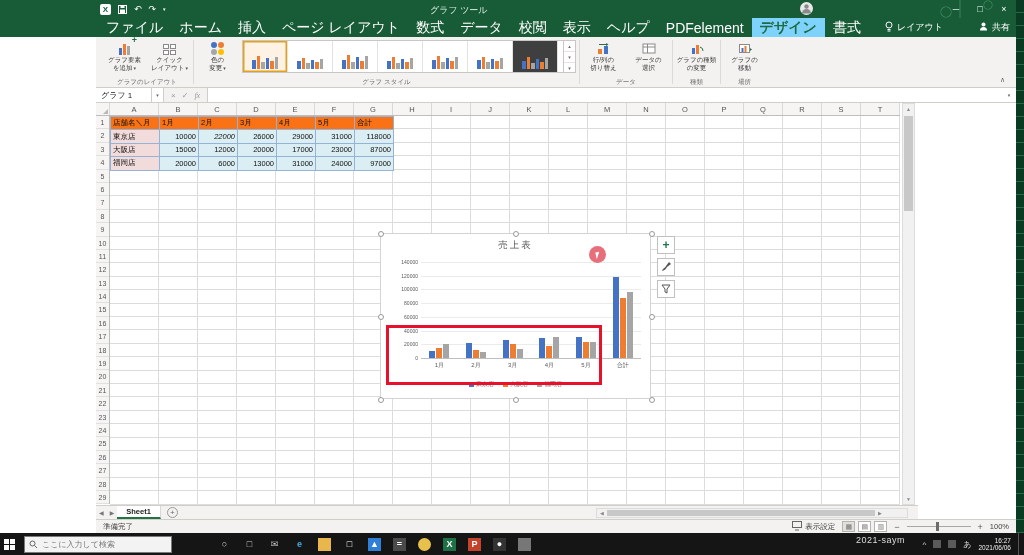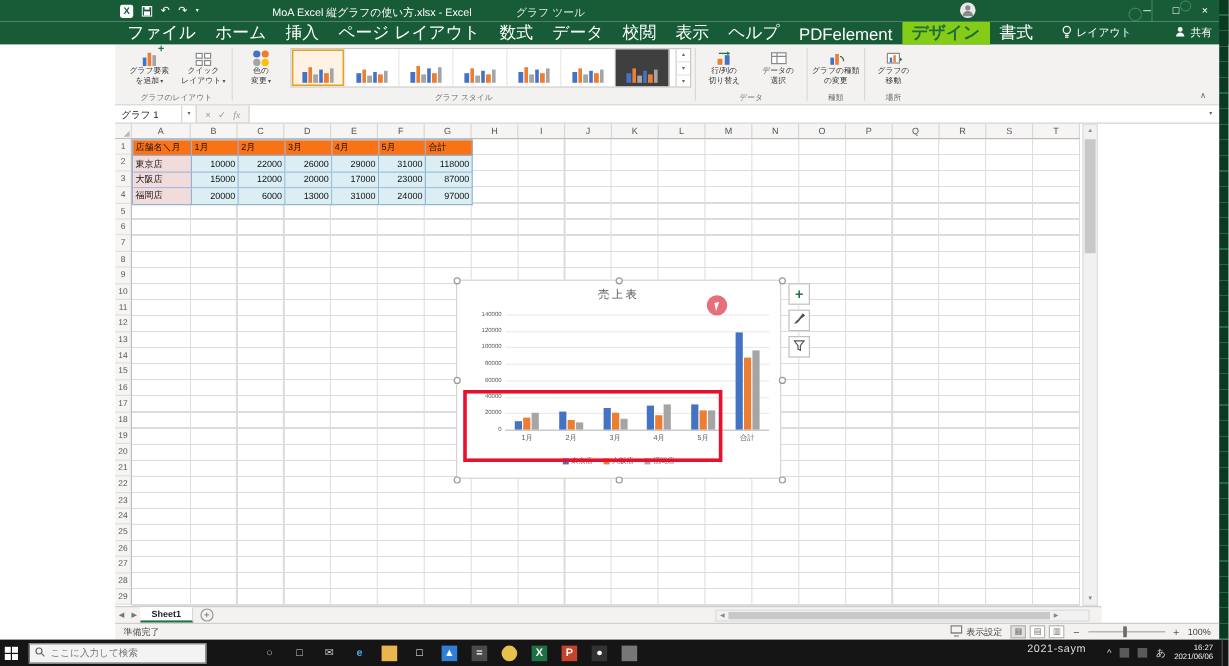--- a/index.html
+++ b/index.html
@@ -20,21 +20,21 @@
 .winbtns span{width:24px;text-align:center;line-height:18px;font-size:9px;color:#fff}
 .circuit-top{position:absolute;left:930px;top:0;width:86px;height:18px;pointer-events:none;background-image:
  radial-gradient(circle at 16px 12px, transparent 4.5px, rgba(130,225,170,.35) 5px, transparent 6px),
  radial-gradient(circle at 58px 5px, transparent 3.5px, rgba(130,225,170,.35) 4px, transparent 5px),
  linear-gradient(90deg, transparent 29px, rgba(130,225,170,.3) 30px, transparent 31px)}
 
 
 .tabrow{left:0;top:18px;width:1024px;height:19px;background:#185c37;display:flex;align-items:stretch;padding-left:98px;z-index:9}
 .tabstrip{display:flex}
 .tab{padding:0 8px;font-size:14px;color:#fff;display:flex;align-items:center;white-space:nowrap}
-.tab.active{background:#84cc16;color:#1e6b41;font-weight:700}
+.tab.active{background:#7dd3fc;color:#1e6b41;font-weight:700}
 .tellme{display:flex;align-items:center;gap:4px;margin-left:16px;font-size:9px;color:#fff;white-space:nowrap}
 .share{margin-left:auto;margin-right:14px;display:flex;align-items:center;gap:4px;font-size:9px;color:#fff;white-space:nowrap}
 
 
 .ribbon{left:96px;top:37px;width:920px;height:51px;background:#f3f2f1;border-bottom:1px solid #d0cec9;display:flex;align-items:stretch;padding-left:6px;z-index:8}
 .rgroup{display:flex;flex-direction:column}
 .gbtns{flex:1;display:flex;align-items:stretch}
 .glabel{height:11px;line-height:11px;font-size:6.5px;color:#6a6a6a;text-align:center;white-space:nowrap}
 .rsep{width:1px;background:#dcdad6;margin:3px 1px}
 .bigbtn{width:45px;display:flex;flex-direction:column;align-items:center;padding-top:3px;font-size:6.5px;line-height:7.5px;color:#333;text-align:center}
@@ -168,21 +168,20 @@
           <svg width="9" height="9">
             <rect x="0.5" y="0.5" width="8" height="8" fill="none" stroke="#fff"></rect>
             <rect x="2.5" y="0.5" width="4" height="2.5" fill="#fff"></rect>
             <rect x="2" y="4.5" width="5" height="3.5" fill="#fff"></rect>
           </svg>
         </span>
       <span class="qicon">↶</span>
       <span class="qicon">↷</span>
       <span class="qicon qsmall">▾</span>
     </div>
-    <div class="doc-title">MoA Excel 縦グラフの使い方.xlsx - Excel</div>
     <div class="context-label">グラフ ツール</div>
     <div class="avatar">
         <svg width="11" height="11">
           <circle cx="5.5" cy="3.5" r="2.2" fill="#8a8a8a"></circle>
           <path d="M1 10.5 a4.5 4.5 0 0 1 9 0 Z" fill="#8a8a8a"></path>
         </svg>
       </div>
     <div class="winbtns">
       <span>─</span>
       <span>□</span>
@@ -475,21 +474,21 @@
           <div class="tcell head-cell" style="width: 39px;">1月</div>
           <div class="tcell head-cell" style="width: 39px;">2月</div>
           <div class="tcell head-cell" style="width: 39px;">3月</div>
           <div class="tcell head-cell" style="width: 39px;">4月</div>
           <div class="tcell head-cell" style="width: 39px;">5月</div>
           <div class="tcell head-cell" style="width: 39px;">合計</div>
         </div>
         <div class="trow">
           <div class="tcell store-cell" style="width: 49px;">東京店</div>
           <div class="tcell num-cell" style="width: 39px;">10000</div>
-          <div class="tcell num-cell" style="width: 39px;">22000</div>
+          <div class="tcell num-cell" style="width: 39px; font-style: italic;">22000</div>
           <div class="tcell num-cell" style="width: 39px;">26000</div>
           <div class="tcell num-cell" style="width: 39px;">29000</div>
           <div class="tcell num-cell" style="width: 39px;">31000</div>
           <div class="tcell num-cell" style="width: 39px;">118000</div>
         </div>
         <div class="trow">
           <div class="tcell store-cell" style="width: 49px;">大阪店</div>
           <div class="tcell num-cell" style="width: 39px;">15000</div>
           <div class="tcell num-cell" style="width: 39px;">12000</div>
           <div class="tcell num-cell" style="width: 39px;">20000</div>

